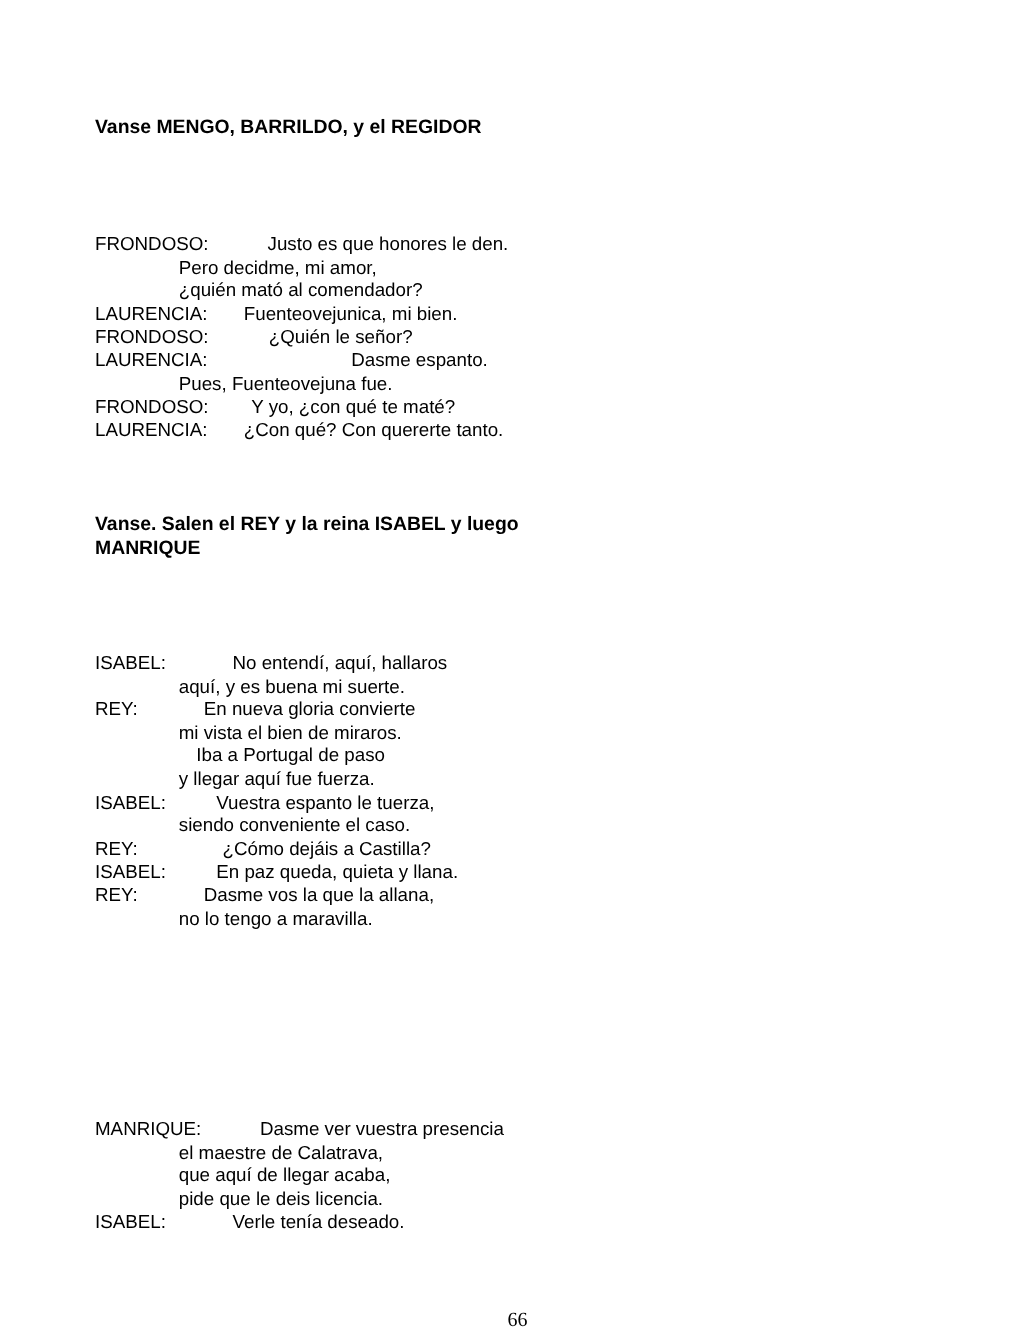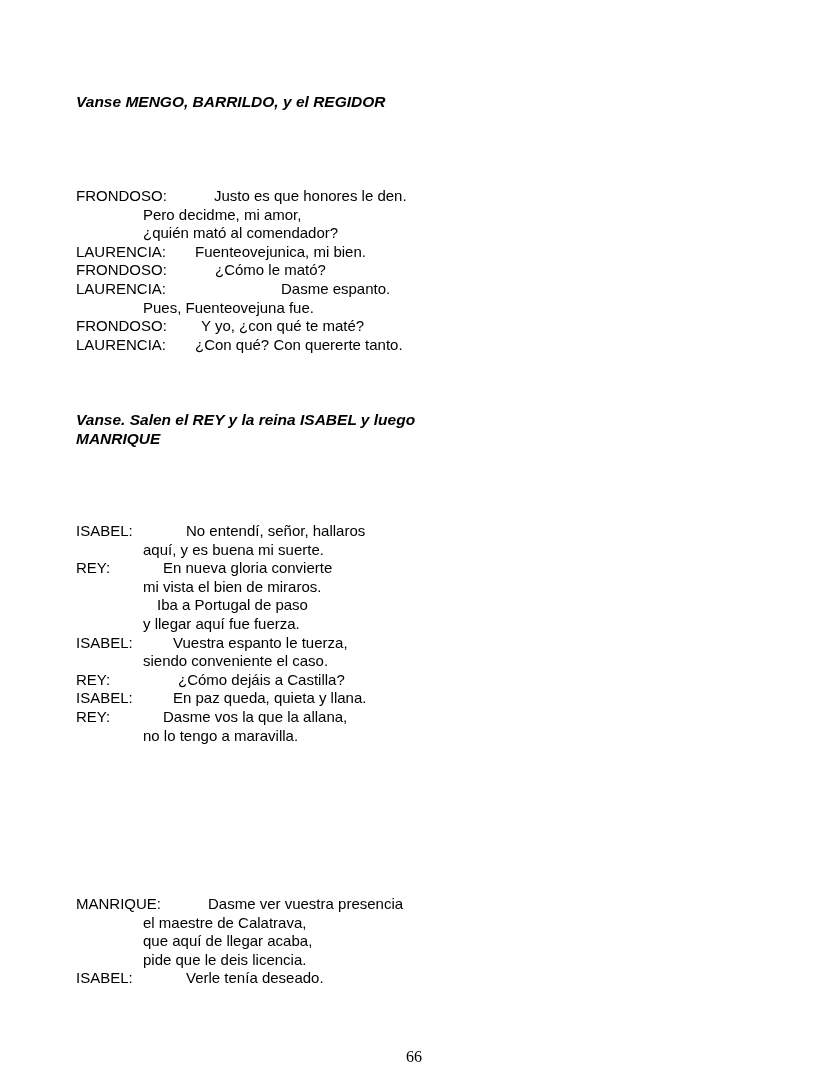--- a/index.html
+++ b/index.html
@@ -19,21 +19,20 @@
       position: absolute;
       left: 0; top: 0;
       width: 828px; height: 1071px;
       background: #ffffff;
     }
     .stage-direction {
       position: absolute;
       left: 76px;
       font-family: "Liberation Sans", sans-serif;
       font-weight: bold;
-      font-style: italic;
       font-size: 15.5px;
       line-height: 18.6px;
       width: 400px;
       color: #000;
       white-space: normal;
     }
     .line {
       position: absolute;
       left: 0;
       height: 18.6px;
@@ -78,42 +77,42 @@
       </div>
       <div class="line" style="top: 224.2px; width: 828px;">
         <span class="verse" style="left: 143px; text-align: center;">¿quién mató al comendador?</span>
       </div>
       <div class="line" style="top: 242.8px; width: 828px;">
         <span class="speaker">LAURENCIA:</span>
         <span class="verse" style="left: 195px;">Fuenteovejunica, mi bien.</span>
       </div>
       <div class="line" style="top: 261.4px; width: 828px;">
         <span class="speaker">FRONDOSO:</span>
-        <span class="verse" style="left: 215px;">¿Cómo le mató?</span>
+        <span class="verse" style="left: 215px;">¿Quién le señor?</span>
       </div>
       <div class="line" style="top: 280px; width: 828px;">
         <span class="speaker">LAURENCIA:</span>
         <span class="verse" style="left: 281px;">Dasme espanto.</span>
       </div>
       <div class="line" style="top: 298.6px; width: 720px;">
         <span class="verse" style="left: 143px;">Pues, Fuenteovejuna fue.</span>
       </div>
       <div class="line" style="top: 317.2px; width: 828px;">
         <span class="speaker">FRONDOSO:</span>
         <span class="verse" style="left: 201px;">Y yo, ¿con qué te maté?</span>
       </div>
       <div class="line" style="top: 335.8px; width: 828px;">
         <span class="speaker">LAURENCIA:</span>
         <span class="verse" style="left: 195px;">¿Con qué?  Con quererte tanto.</span>
       </div>
     </div>
     <div>
       <div class="line" style="top: 522px; width: 828px;">
         <span class="speaker">ISABEL:</span>
-        <span class="verse" style="left: 186px;">No entendí, señor, hallaros</span>
+        <span class="verse" style="left: 186px;">No entendí, aquí, hallaros</span>
       </div>
       <div class="line" style="top: 540.6px; width: 828px;">
         <span class="verse" style="left: 143px;">aquí, y es buena mi suerte.</span>
       </div>
       <div class="line" style="top: 559.2px; width: 828px;">
         <span class="speaker">REY:</span>
         <span class="verse" style="left: 163px;">En nueva gloria convierte</span>
       </div>
       <div class="line" style="top: 577.8px; width: 828px;">
         <span class="verse" style="left: 143px;">mi vista el bien de miraros.</span>

